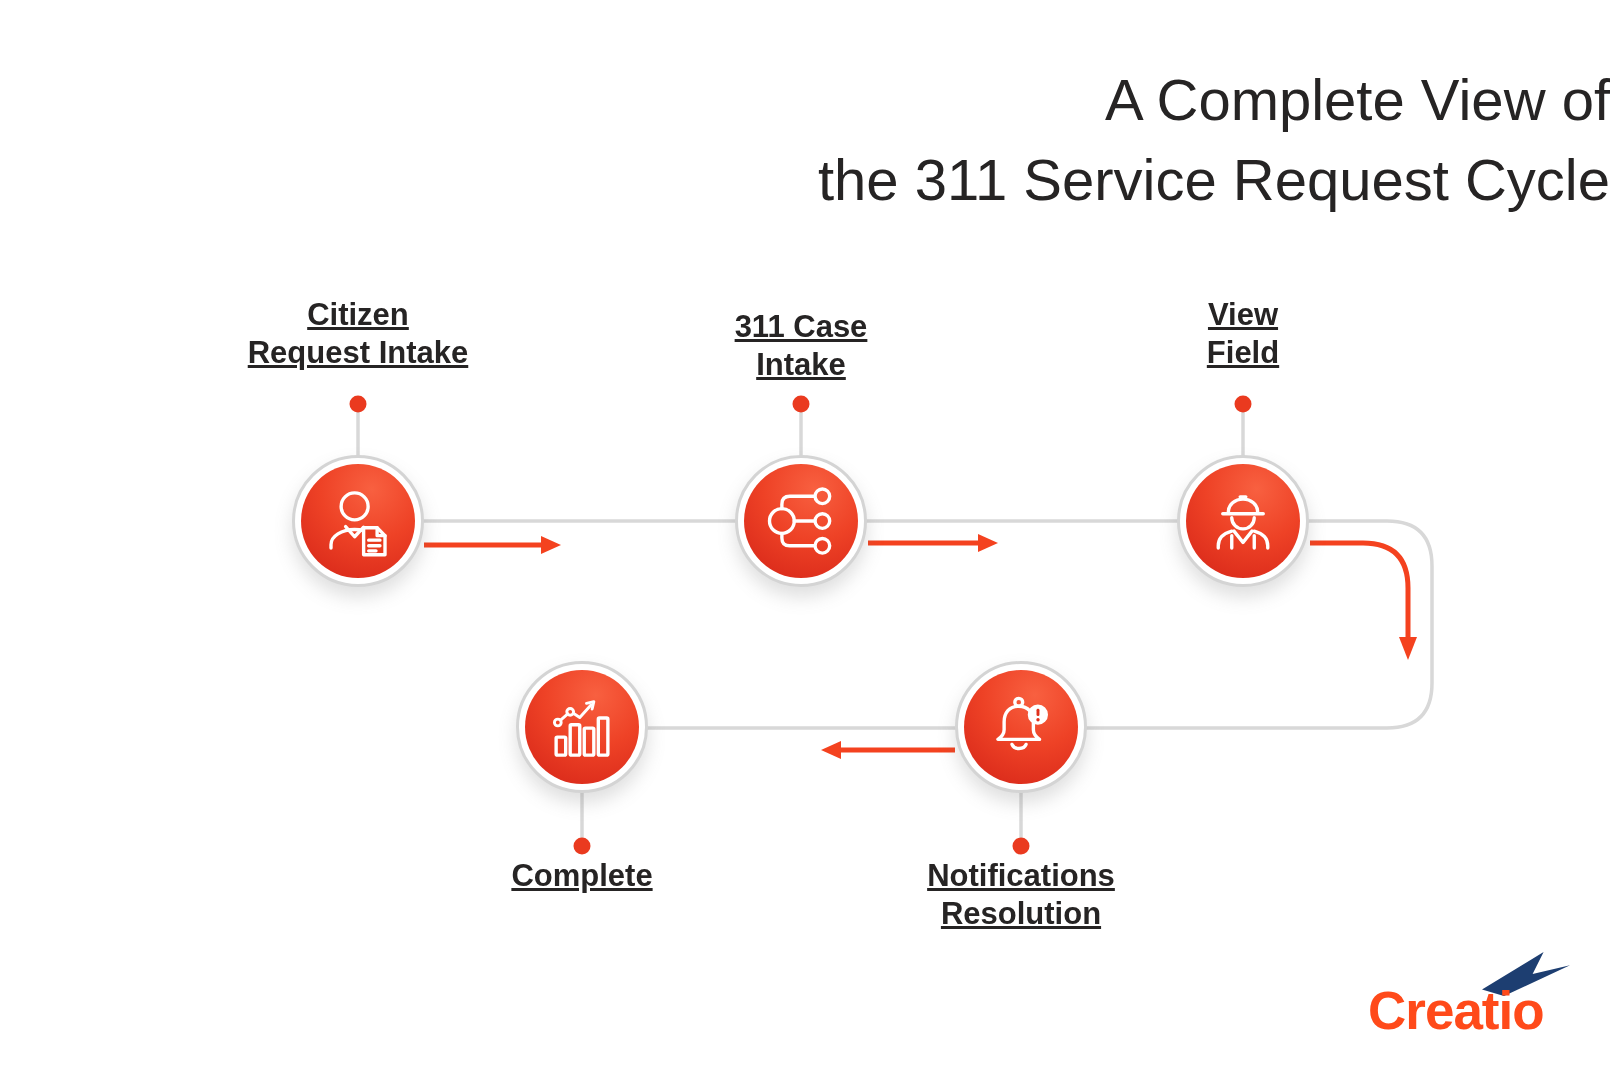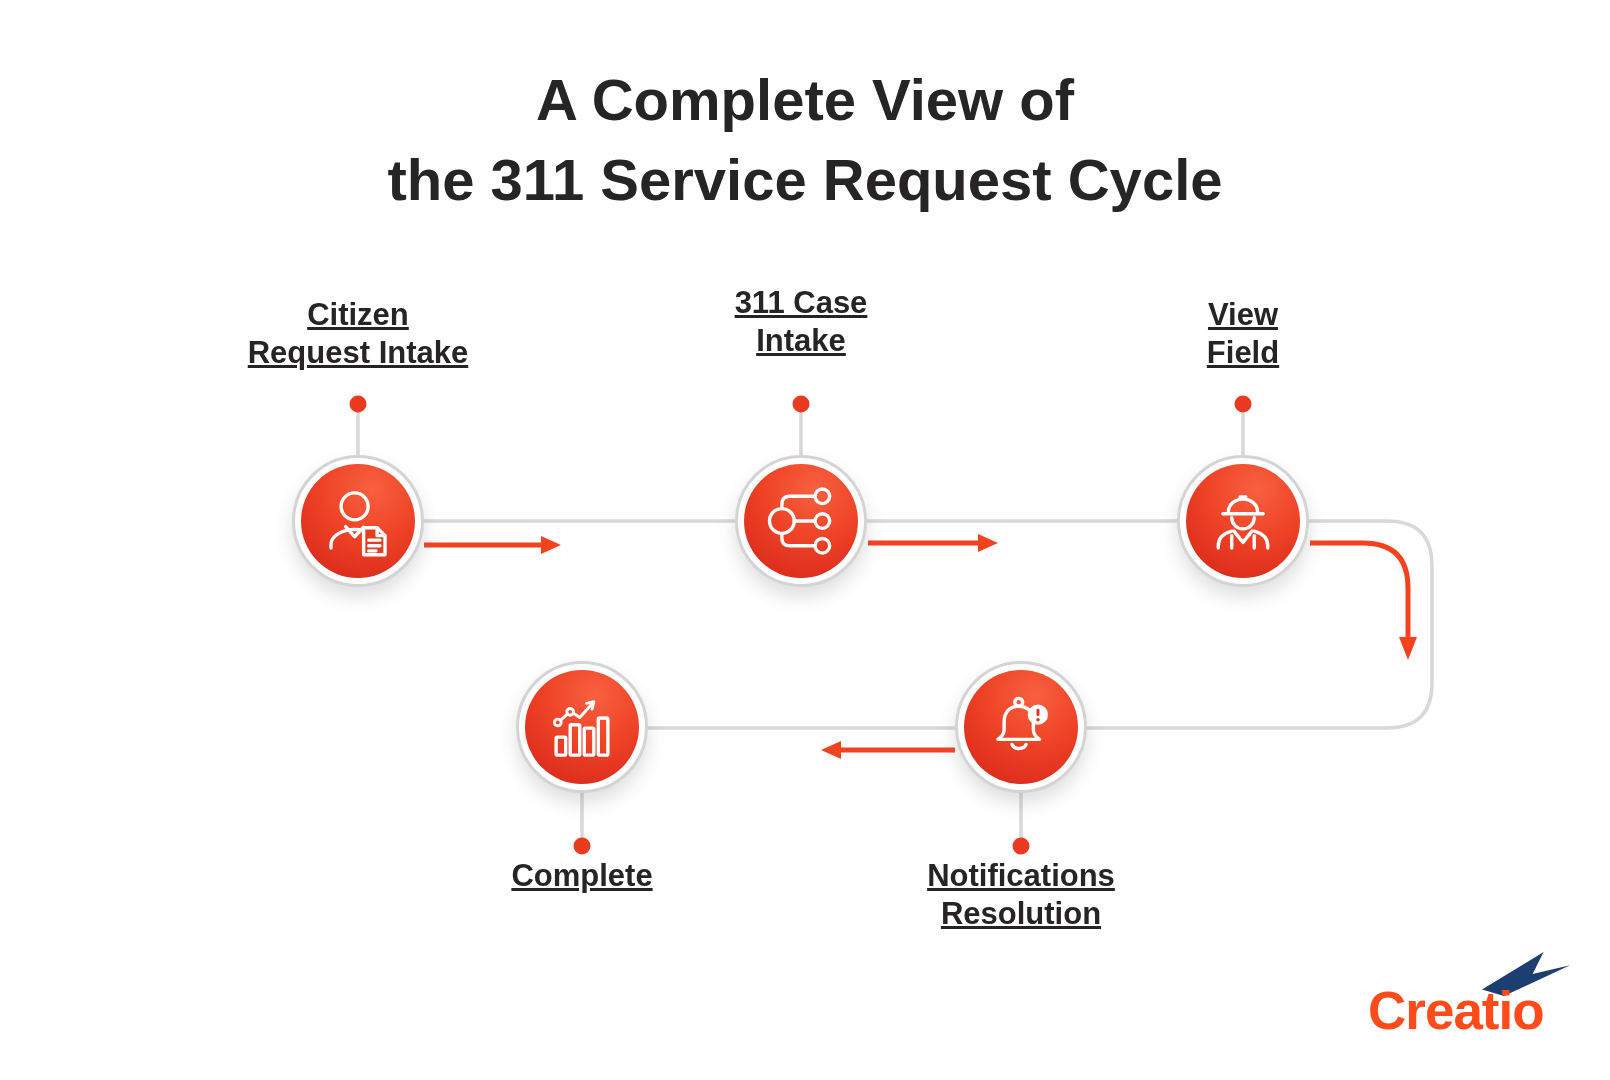--- a/index.html
+++ b/index.html
@@ -5,23 +5,23 @@
   html,body{margin:0;padding:0;background:#ffffff;}
   .canvas{
     position:relative;
     width:1610px;height:1080px;
     background:#ffffff;
     overflow:hidden;
     font-family:"Liberation Sans", sans-serif;
   }
   .title{
     position:absolute;left:0;top:60px;width:1610px;
-    text-align:center;
+    text-align:right;
     color:#262424;
-    font-size:58px;font-weight:700;line-height:80px;
+    font-size:58px;font-weight:400;line-height:80px;
     letter-spacing:0px;
   }
   .flow-svg{position:absolute;left:0;top:0;z-index:1;}
   .node-circle{
     position:absolute;z-index:2;
     width:126px;height:126px;border-radius:50%;
     background:#ffffff;border:3px solid #d4d4d4;
     box-shadow:0 10px 18px rgba(110,110,110,0.22);
     display:flex;align-items:center;justify-content:center;
   }
@@ -99,21 +99,21 @@
         <circle cx="29" cy="19" r="12"></circle>
         <path d="M8 56 v-3 a21 13.5 0 0 1 42 0 v3"></path>
         <path d="M21 37 L29 46 L37 37.5"></path>
         <path d="M37 38 h12 l7 7 v17 h-19 z" fill="#e73c1f"></path>
         <path d="M49 38 v7 h7" fill="none"></path>
         <path d="M41.5 49 h10 M41.5 54 h10 M41.5 58.5 h6.5"></path>
       </svg>
     </div>
   </div>
 
-  <div class="node-label" style="left:641px;top:284px">
+  <div class="node-label" style="left:641px;top:308px">
     <div>311 Case</div>
     <div>Intake</div>
   </div>
   <div class="node-circle" style="left:735px;top:455px">
     <div class="node-inner">
       <svg width="72" height="72" viewBox="0 0 64 64" fill="none" stroke="#ffffff" stroke-width="3" stroke-linecap="round" stroke-linejoin="round">
         <circle cx="15" cy="32" r="11"></circle>
         <circle cx="51" cy="10" r="6.5"></circle>
         <circle cx="51" cy="32" r="6.5"></circle>
         <circle cx="51" cy="54" r="6.5"></circle>

